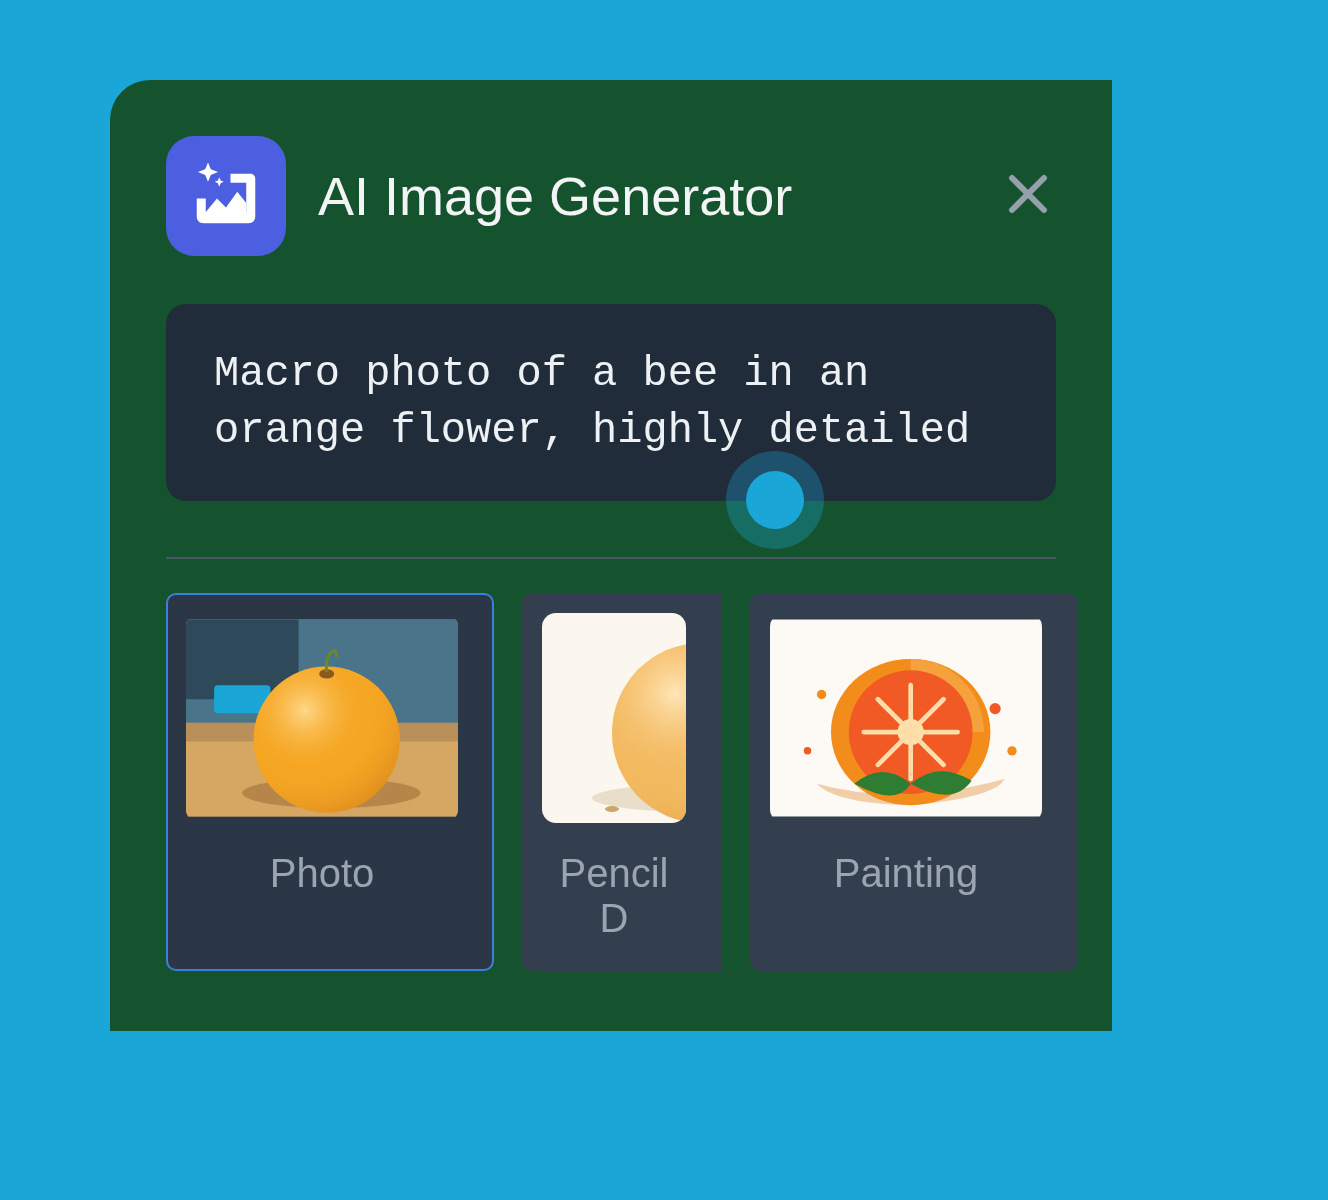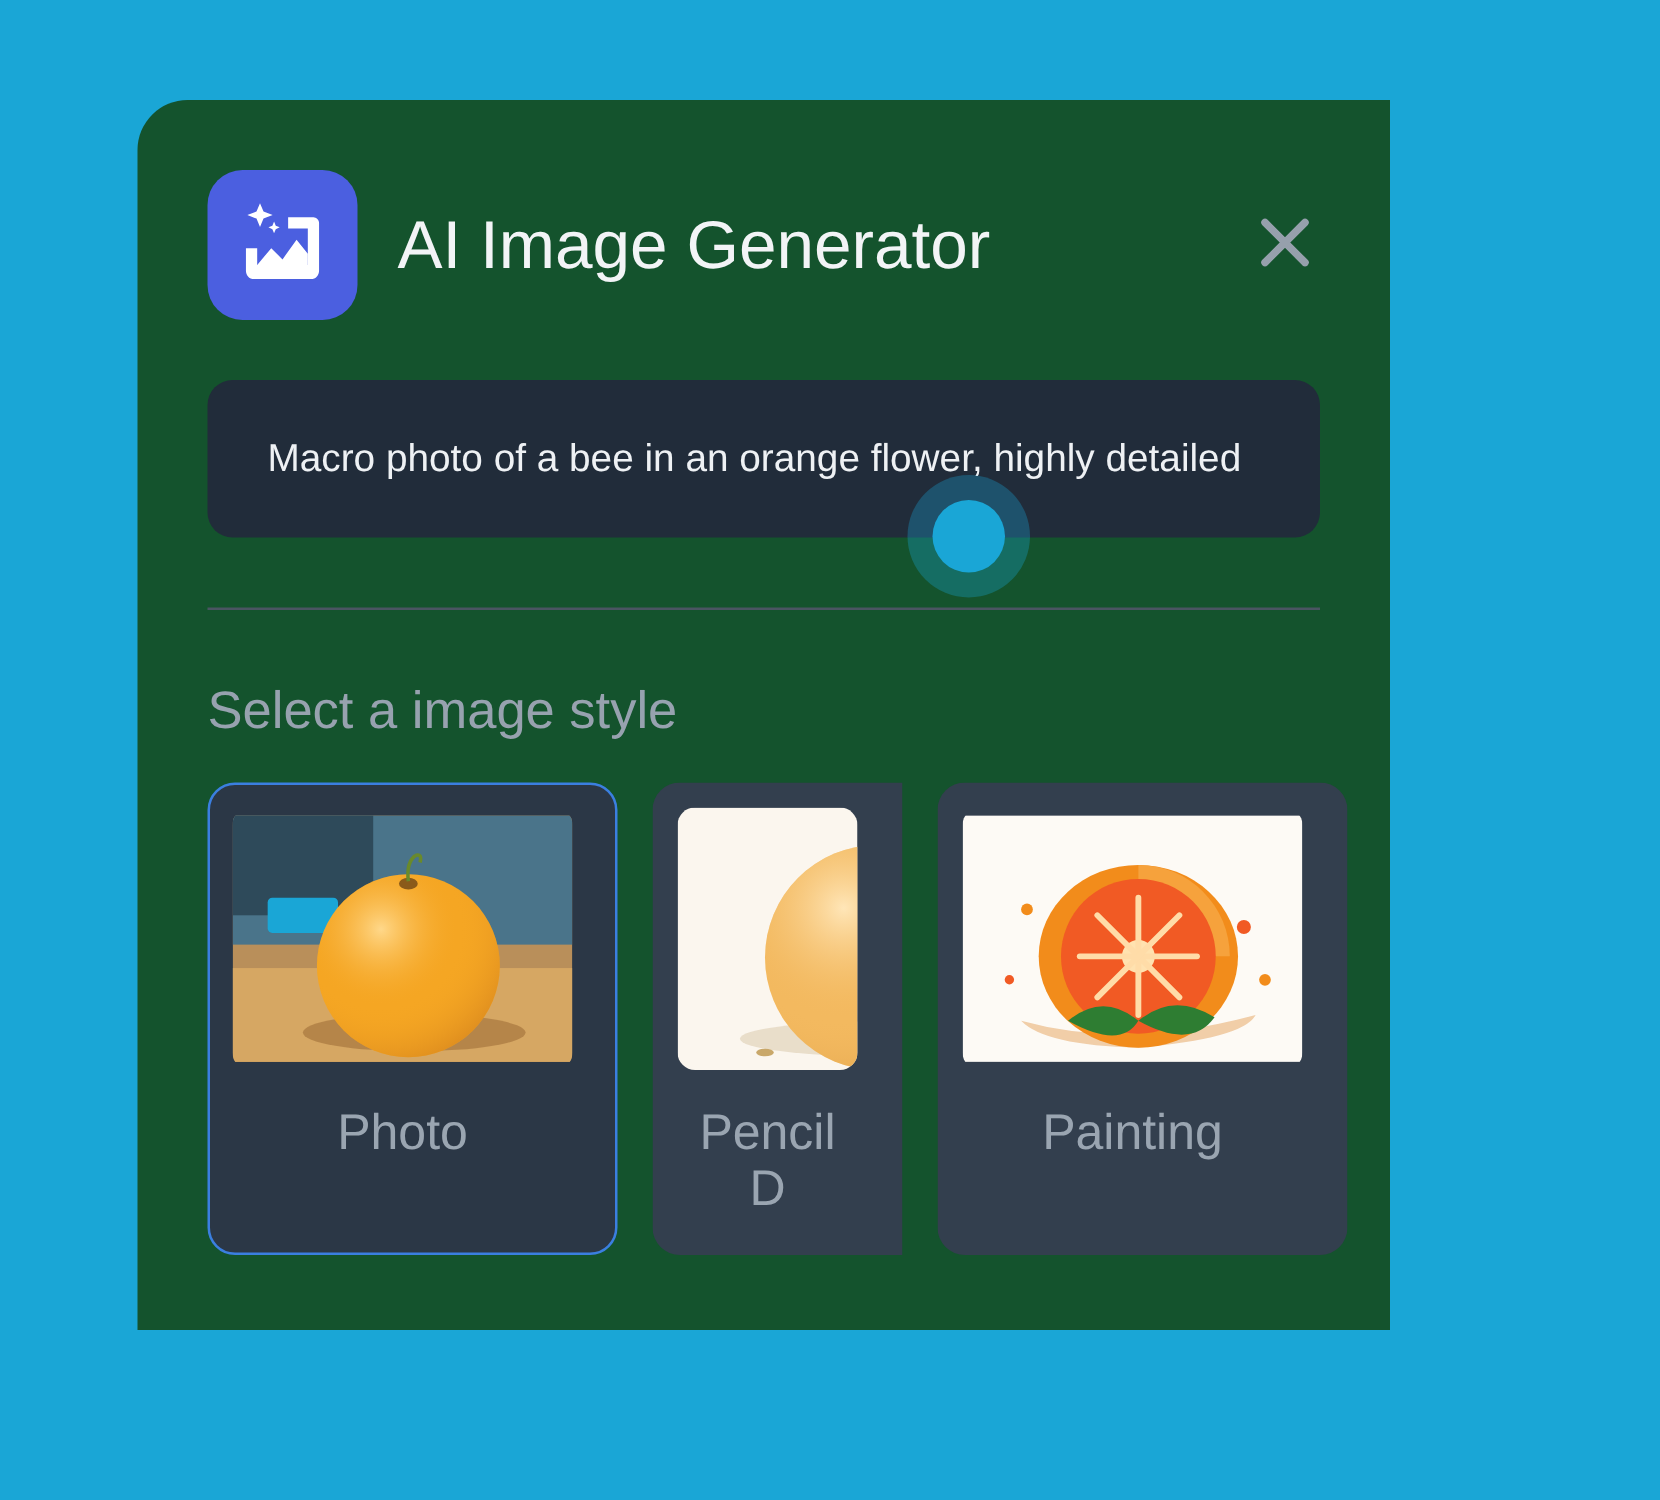--- a/index.html
+++ b/index.html
@@ -53,24 +53,25 @@
   .close svg { width: 48px; height: 48px; }
   .prompt-box {
     margin-top: 48px;
     margin-right: 56px;
     background: #212c3a;
     border-radius: 20px;
     padding: 42px 48px;
     position: relative;
   }
   .prompt-text {
-    font-size: 31px;
+    font-size: 42px;
     line-height: 1.35;
     color: #eef1f4;
     font-weight: 400;
+    font-family: Liberation Mono, monospace;
   }
   .cursor-dot {
     position: absolute;
     left: 560px;
     bottom: -48px;
     width: 98px;
     height: 98px;
     border-radius: 50%;
     background: rgba(26,166,214,0.32);
     display: flex;
@@ -97,21 +98,21 @@
     font-weight: 400;
   }
   .styles-row {
     margin-top: 34px;
     display: flex;
     gap: 28px;
   }
   .style-card {
     width: 328px;
     background: #333f4e;
-    border-radius: 22px;
+    border-radius: 10px;
     padding: 18px 34px 28px 18px;
     border: 2px solid transparent;
     cursor: pointer;
     flex-shrink: 0;
   }
   .style-card.selected {
     background: #2b3746;
     border: 2px solid #3b7fe0;
   }
   .thumb {
@@ -159,21 +160,20 @@
     </div>
   </div>
 
   <div class="prompt-box">
     <div class="prompt-text">Macro photo of a bee in an orange flower, highly detailed</div>
     <div class="cursor-dot"></div>
   </div>
 
   <hr class="divider">
 
-  <div class="section-label">Select a image style</div>
 
   <div class="styles-row">
 
     <div class="style-card selected">
       <div class="thumb">
         <svg viewBox="0 0 290 210" width="100%" height="100%">
           <rect width="290" height="210" fill="#b98f5a"></rect>
           <rect width="290" height="110" fill="#4a748a"></rect>
           <rect x="0" y="0" width="120" height="85" fill="#2e4a5a"></rect>
           <rect x="30" y="70" width="60" height="30" fill="#1aa6d6" rx="4"></rect>

